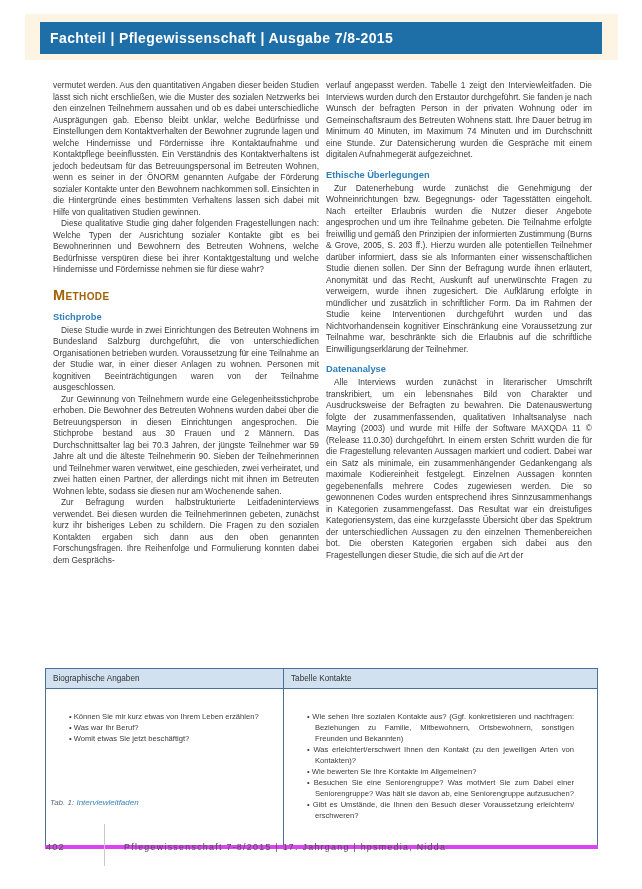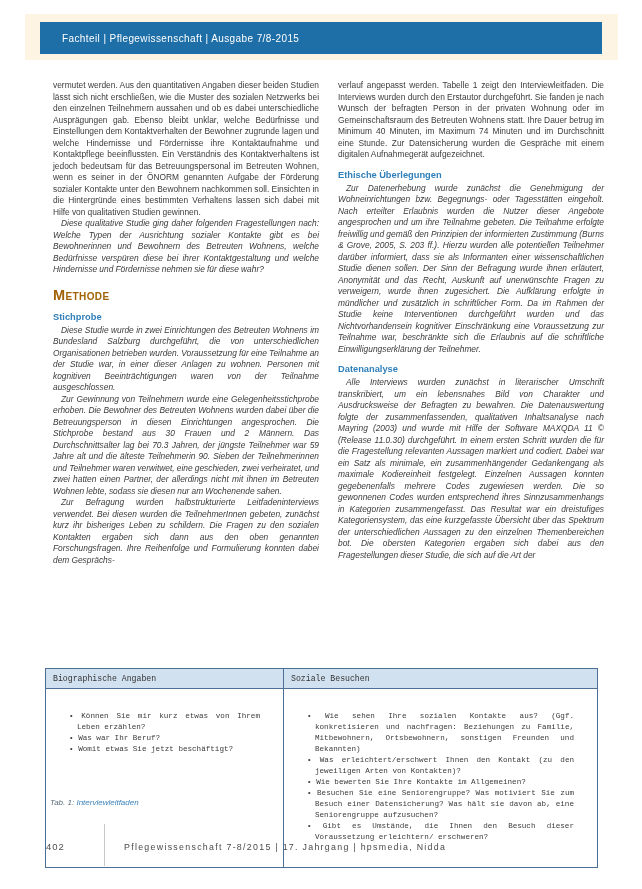--- a/index.html
+++ b/index.html
@@ -10,34 +10,34 @@
     color:#3b3b3b;
   }
   
   .cream-band{position:absolute;left:25px;top:14px;width:593px;height:46px;background:#fdf4e3;}
   
   .header-bar{
     position:absolute;left:40px;top:22px;width:562px;height:32px;
     background:#1e6ea8;display:flex;align-items:center;
   }
   .header-bar .bar-text{
-    color:#ffffff;font-size:10px;letter-spacing:.4px;padding-left:22px;
+    color:#ffffff;font-size:14px;letter-spacing:.4px;padding-left:10px;font-weight:bold;
   }
   
   .columns{
     position:absolute;left:53px;top:80px;width:539px;
-    display:flex;gap:19px;
+    display:flex;gap:7px;
   }
   .col{
     width:266px;flex:0 0 266px;
     font-size:8.4px;line-height:11.5px;text-align:justify;
     hyphens:auto;-webkit-hyphens:auto;word-spacing:-.2px;
   }
   .col p{margin:0 0 0 0;}
-  .col p.indent{text-indent:8px;font-style:italic;}
+  .col p.indent{text-indent:8px;}
   .section-heading{
     font-variant:small-caps;color:#a16207;font-size:14.5px;line-height:16px;
     letter-spacing:.4px;margin:11px 0 7px 0;text-align:left;font-weight:bold;
   }
   .sub-heading{
     color:#2f7fba;font-size:9.3px;line-height:11px;margin:9px 0 2px 0;text-align:left;
   }
   
   .iv-table{
     position:absolute;left:45px;top:668px;width:552px;
@@ -48,21 +48,21 @@
   .iv-table col.c2{width:314px;}
   .iv-table th{
     background:#d2e1f0;font-weight:normal;text-align:left;
     font-size:8.2px;padding:4px 7px;color:#333333;
     border:1px solid #4d6f96;
   }
   .iv-table td{
     vertical-align:top;background:#ffffff;
     padding:6px 7px 8px 7px;border:1px solid #4d6f96;
   }
-  .iv-table{border-bottom:1px solid #d946ef;font-family:Liberation Mono, monospace;}
+  .iv-table{border-bottom:4px solid #d946ef;}
   .iv-table ul{margin:16px;padding:0;list-style:none;}
   .iv-table li{padding-left:8px;text-indent:-8px;text-align:justify;margin:0;}
   .iv-table li::before{content:"• ";}
   
   .tab-caption{
     position:absolute;left:50px;top:798px;font-size:8px;font-style:italic;
   }
   .tab-caption .cap-label{color:#5a6b7c;}
   .tab-caption .cap-title{color:#3a82bb;}
   
@@ -112,38 +112,38 @@
   </div>
 
   <table class="iv-table">
     <colgroup>
         <col class="c1">
         <col class="c2">
       </colgroup>
     <thead>
       <tr>
         <th>Biographische Angaben</th>
-        <th>Soziale Besuchen</th>
+        <th>Tabelle Kontakte</th>
       </tr>
     </thead>
     <tbody>
       <tr>
         <td>
           <ul>
             <li>Können Sie mir kurz etwas von Ihrem Leben erzählen?</li>
             <li>Was war Ihr Beruf?</li>
             <li>Womit etwas Sie jetzt beschäftigt?</li>
           </ul>
         </td>
         <td>
           <ul>
             <li>Wie sehen Ihre sozialen Kontakte aus? (Ggf. konkretisieren und nachfragen: Beziehungen zu Familie, Mitbewohnern, Ortsbewohnern, sonstigen Freunden und Bekannten)</li>
             <li>Was erleichtert/erschwert Ihnen den Kontakt (zu den jeweiligen Arten von Kontakten)?</li>
             <li>Wie bewerten Sie Ihre Kontakte im Allgemeinen?</li>
-            <li>Besuchen Sie eine Seniorengruppe? Was motiviert Sie zum Besuch einer Datensicherung? Was hält sie davon ab, eine Seniorengruppe aufzusuchen?</li>
+            <li>Besuchen Sie eine Seniorengruppe? Was motiviert Sie zum Dabei einer Seniorengruppe? Was hält sie davon ab, eine Seniorengruppe aufzusuchen?</li>
             <li>Gibt es Umstände, die Ihnen den Besuch dieser Voraussetzung erleichtern/ erschweren?</li>
           </ul>
         </td>
       </tr>
     </tbody>
   </table>
 
   <div class="tab-caption">
     <span class="cap-label">Tab. 1:</span>
     <span class="cap-title">Interviewleitfaden</span>

